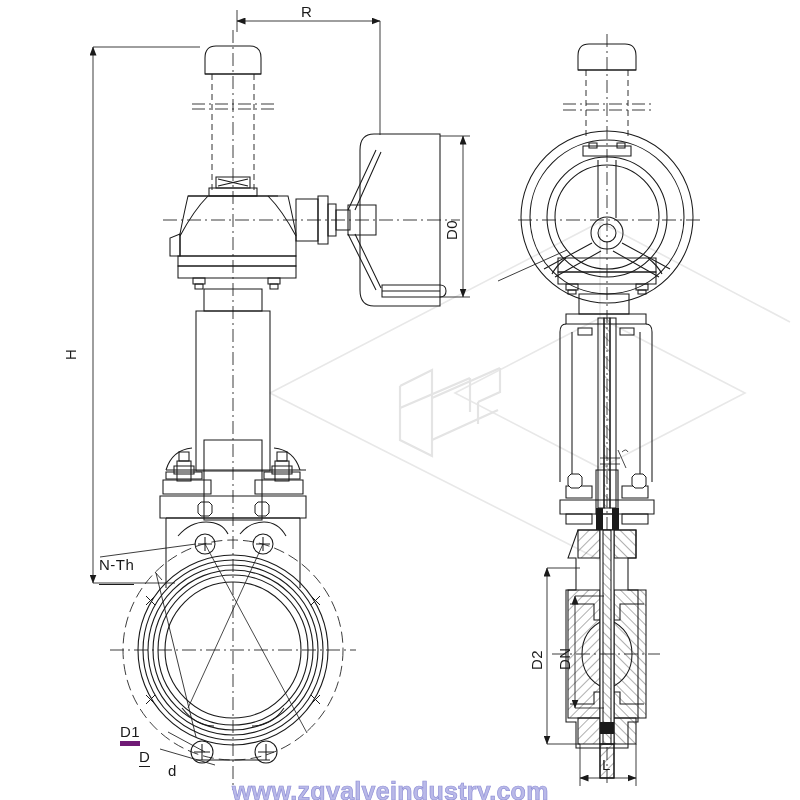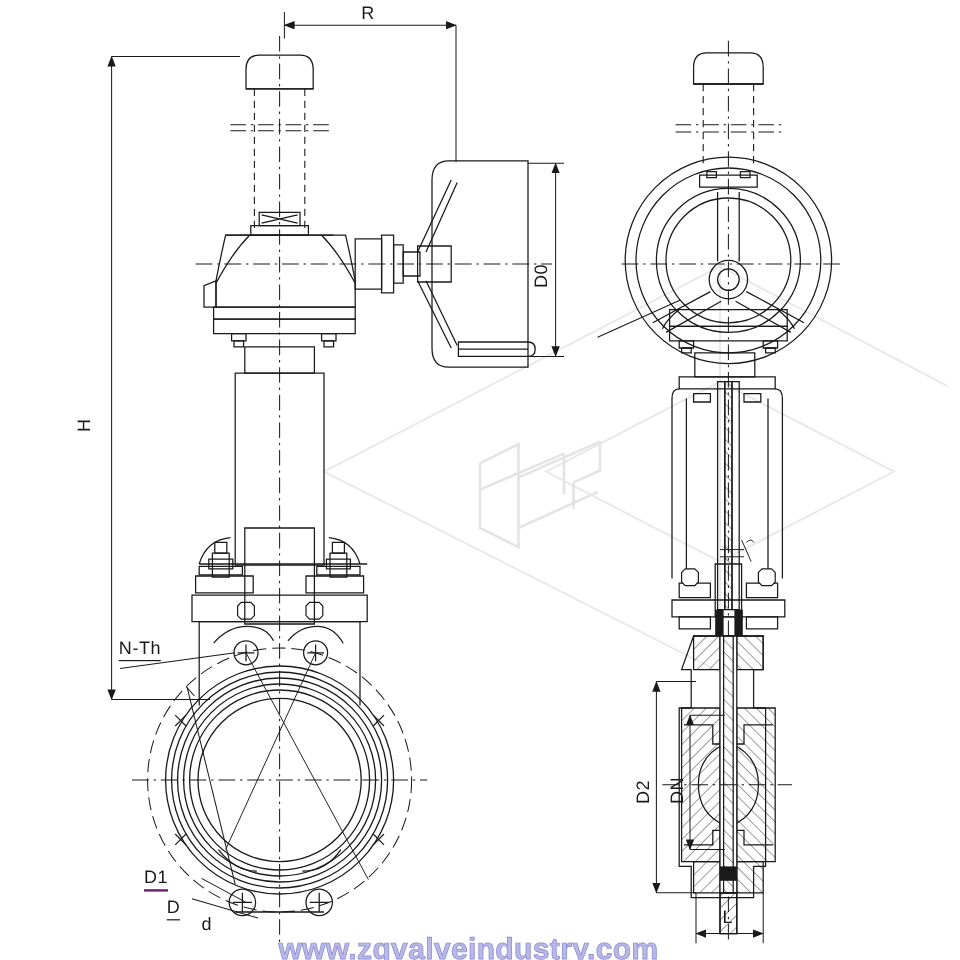--- a/index.html
+++ b/index.html
@@ -388,25 +388,25 @@
     </g>
     </g>
   </svg>
 
   <div class="dimlabel" style="left:301px;top:3px;">R</div>
 
   <div class="dimlabel rot90" style="left:62px;top:360px;">H</div>
 
   <div class="dimlabel rot90" style="left:443px;top:240px;">D0</div>
 
-  <div class="dimlabel" style="left:99px;top:532px;
-       border-bottom:1px solid #1a1a1a;padding-bottom:1px;">N-Th</div>
+  <div class="dimlabel" style="left:99px;top:556px;
+       border-bottom:1px solid #1a1a1a;padding-bottom:11px;">N-Th</div>
 
   <div class="dimlabel" style="left:120px;top:723px;
-       border-bottom:2px solid #701a75;padding-bottom:1px;">D1</div>
+       border-bottom:5px solid #701a75;padding-bottom:1px;">D1</div>
 
   <div class="dimlabel" style="left:139px;top:748px;
        border-bottom:1px solid #1a1a1a;padding-bottom:1px;">D</div>
 
   <div class="dimlabel" style="left:168px;top:762px;">d</div>
 
   <div class="dimlabel rot90" style="left:528px;top:670px;">D2</div>
 
   <div class="dimlabel rot90" style="left:556px;top:670px;">DN</div>
 

